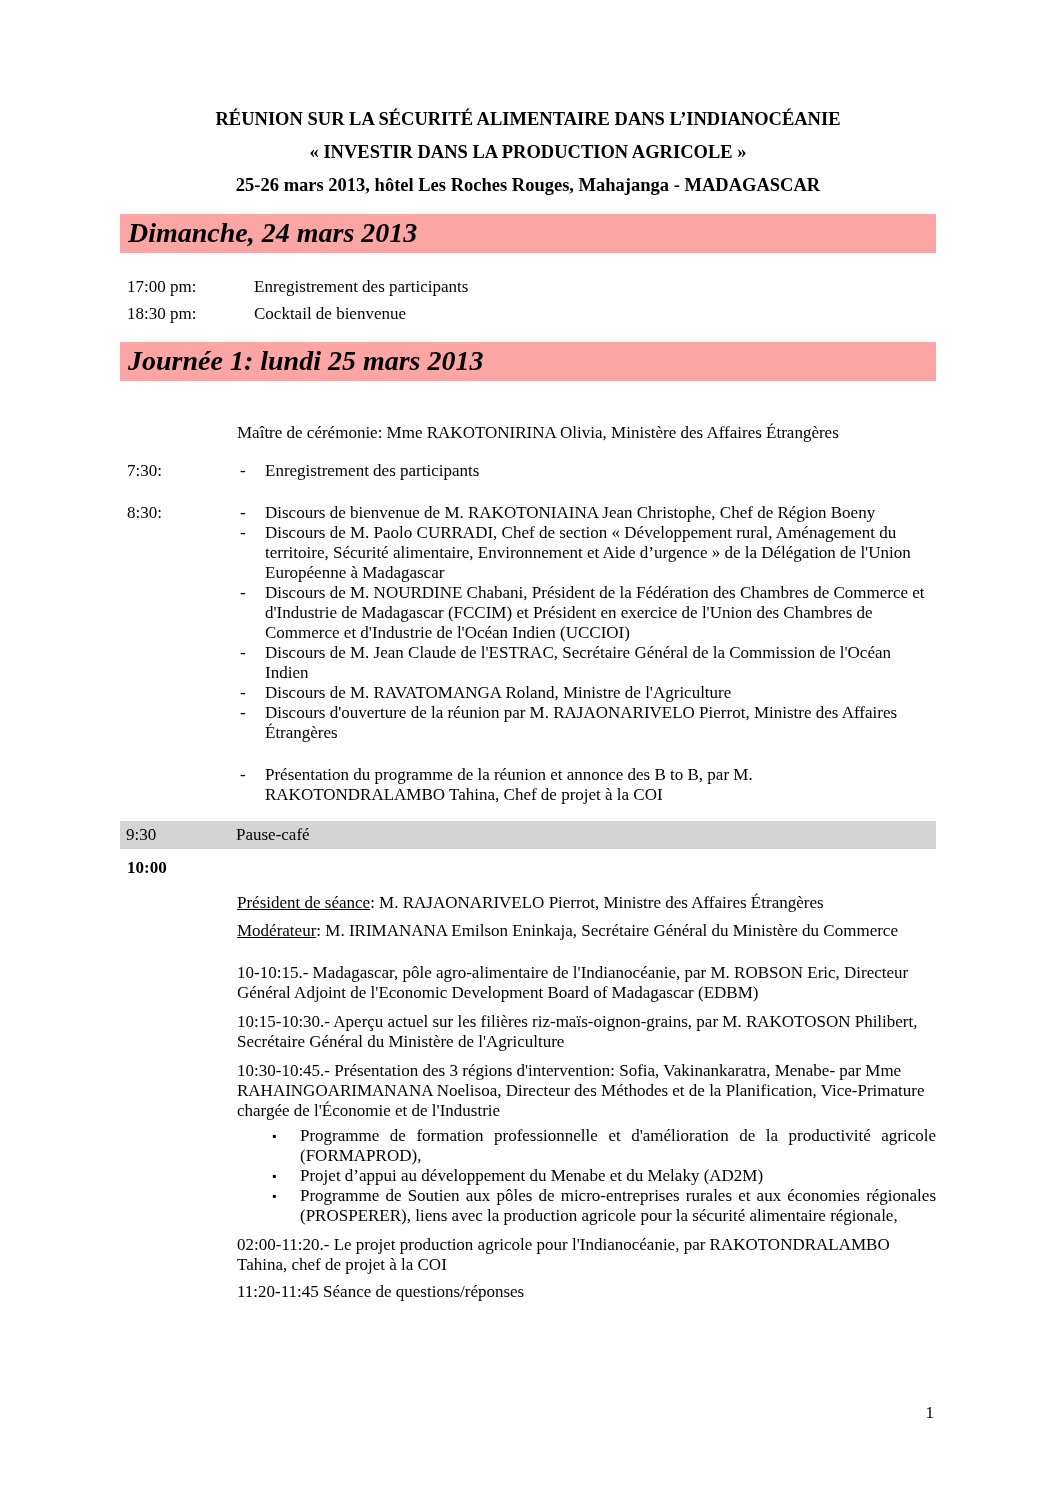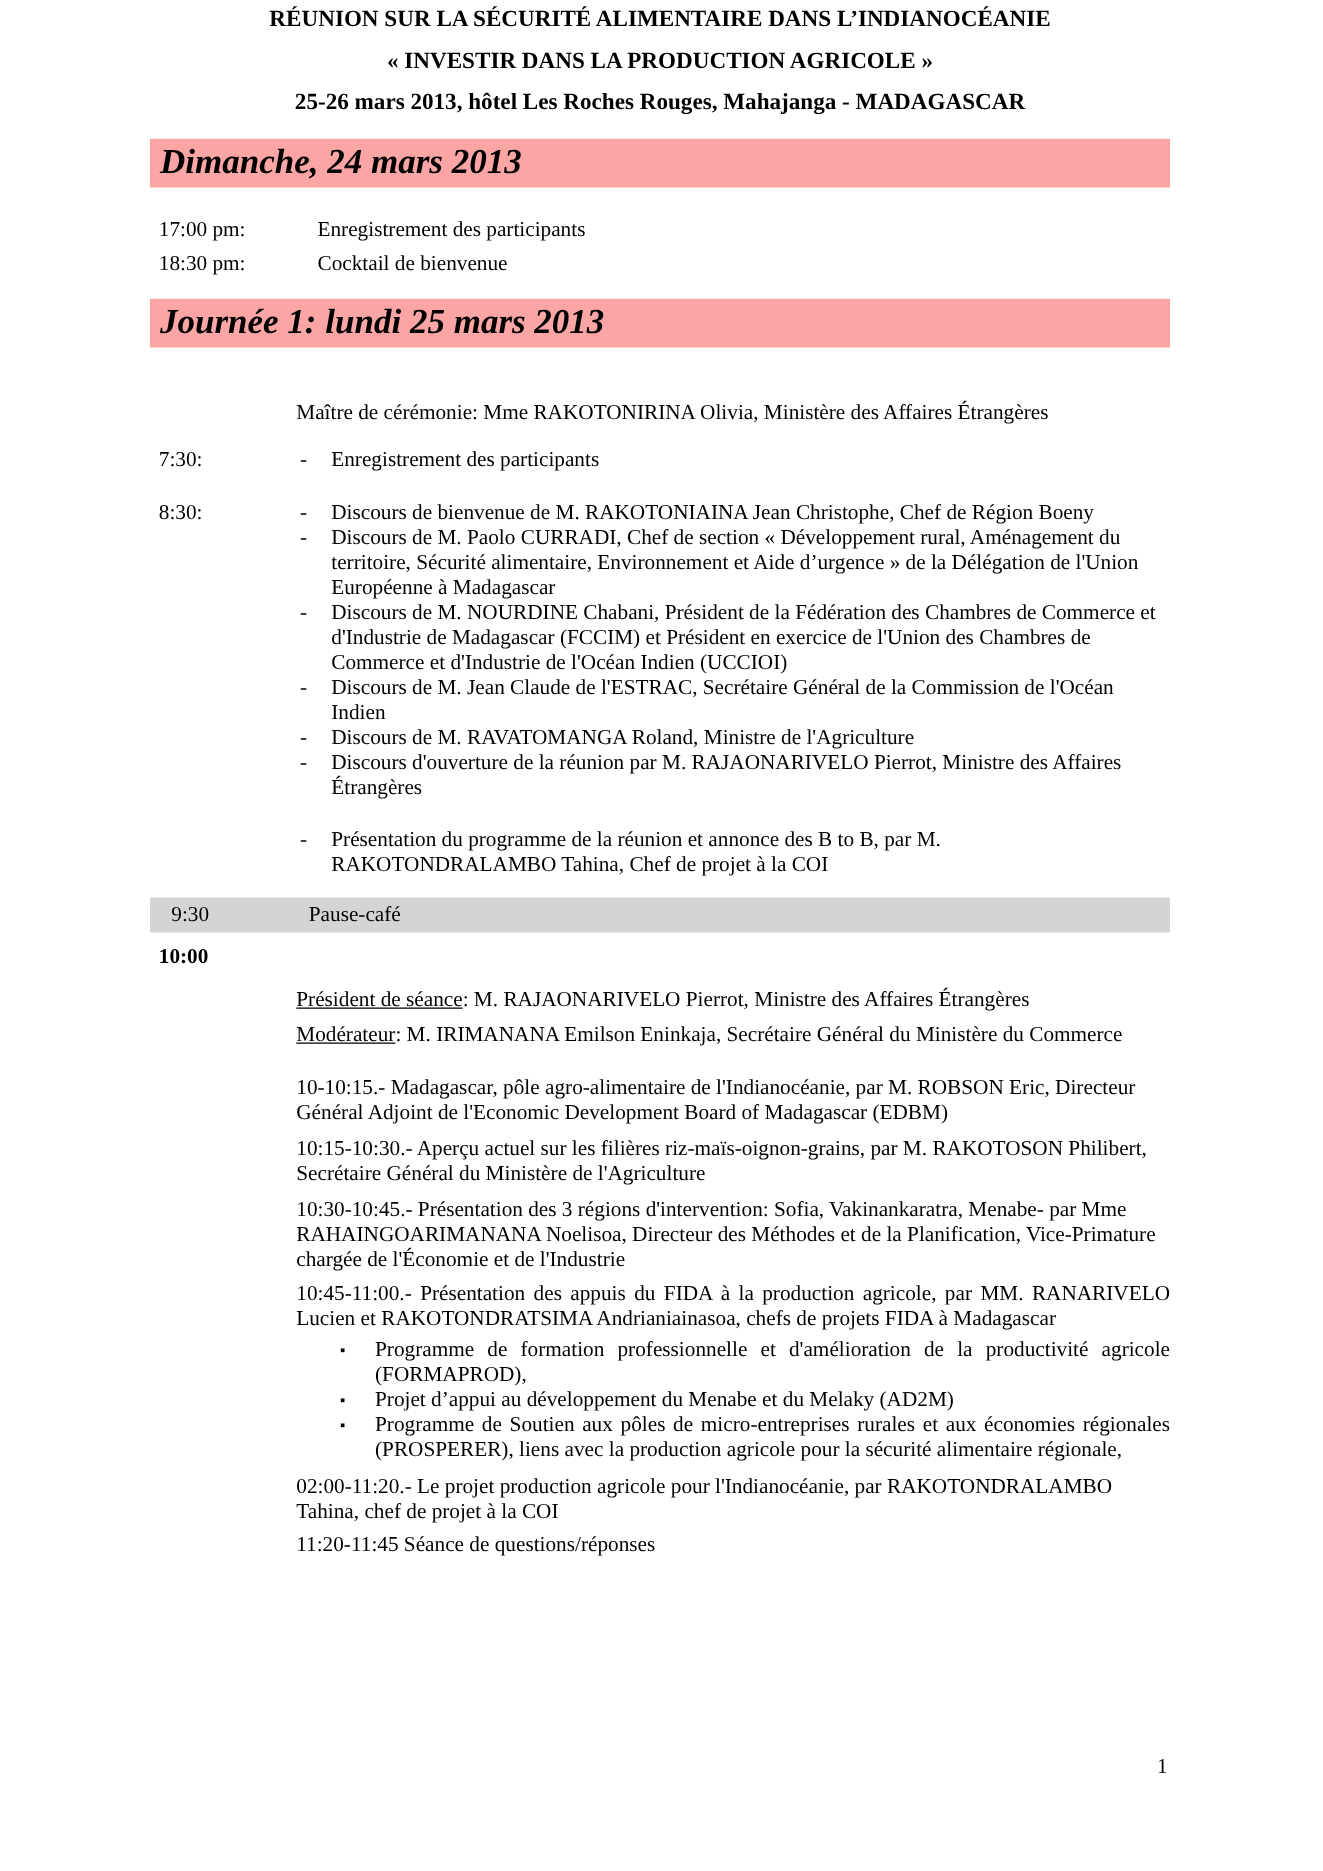--- a/index.html
+++ b/index.html
@@ -10,21 +10,21 @@
     background: #ffffff;
     font-family: "Liberation Serif", serif;
     font-size: 17px;
     line-height: 20px;
     color: #000000;
     overflow: hidden;
   }
   .content { margin: 0 122px 0 120px; }
 
   
-  .header { text-align: center; font-weight: 700; font-size: 18.5px; line-height: 33px; }
+  .header { padding-top: 103px; text-align: center; font-weight: 700; font-size: 18.5px; line-height: 33px; }
 
   
   .band {
     background: #fca5a5;
     font-weight: 700;
     font-style: italic;
     font-size: 28px;
     line-height: 32px;
     padding: 3px 12px 4px 8px;
   }
@@ -51,21 +51,21 @@
   
   .band-pause {
     background: #d4d4d4;
     margin-top: 16px;
     padding: 4px 0;
     font-style: normal;
     font-weight: 400;
     font-size: 17px;
     line-height: 20px;
   }
-  .band-pause .row { padding-left: 17px; }
+  .band-pause .row { padding-left: 6px; }
 
   .session-row { margin-top: 9px; }
   .session-row .time { font-weight: 700; }
   .session-title { font-weight: 700; font-style: italic; }
 
   .officials { margin-left: 117px; }
   .president-line { margin-top: 15px; }
   .moderator-line { margin-top: 8px; }
   .ul { text-decoration: underline; }
 
@@ -174,21 +174,20 @@
       </div>
       <div class="moderator-line">
         <span class="ul">Modérateur</span><span>: M. IRIMANANA Emilson Eninkaja, Secrétaire Général du Ministère du Commerce</span>
       </div>
     </div>
 
     <div class="talks">
       <div class="para para-first">10-10:15.- Madagascar, pôle agro-alimentaire de l'Indianocéanie, par M. ROBSON Eric, Directeur Général Adjoint de l'Economic Development Board of Madagascar (EDBM)</div>
       <div class="para">10:15-10:30.- Aperçu actuel sur les filières riz-maïs-oignon-grains, par M. RAKOTOSON Philibert, Secrétaire Général du Ministère de l'Agriculture</div>
       <div class="para">10:30-10:45.- Présentation des 3 régions d'intervention: Sofia, Vakinankaratra, Menabe- par Mme RAHAINGOARIMANANA Noelisoa, Directeur des Méthodes et de la Planification, Vice-Primature chargée de l'Économie et de l'Industrie</div>
-      <div class="para para-tight just">10:45-11:00.- Présentation des appuis du FIDA à la production agricole, par MM. RANARIVELO Lucien et RAKOTONDRATSIMA Andrianiainasoa, chefs de projets FIDA à Madagascar</div>
 
       <div class="bullets">
         <div class="bitem">
           <span class="bmark">▪</span>
           <span class="btext just">Programme de formation professionnelle et d'amélioration de la productivité agricole (FORMAPROD),</span>
         </div>
         <div class="bitem">
           <span class="bmark">▪</span>
           <span class="btext">Projet d’appui au développement du Menabe et du Melaky (AD2M)</span>
         </div>

